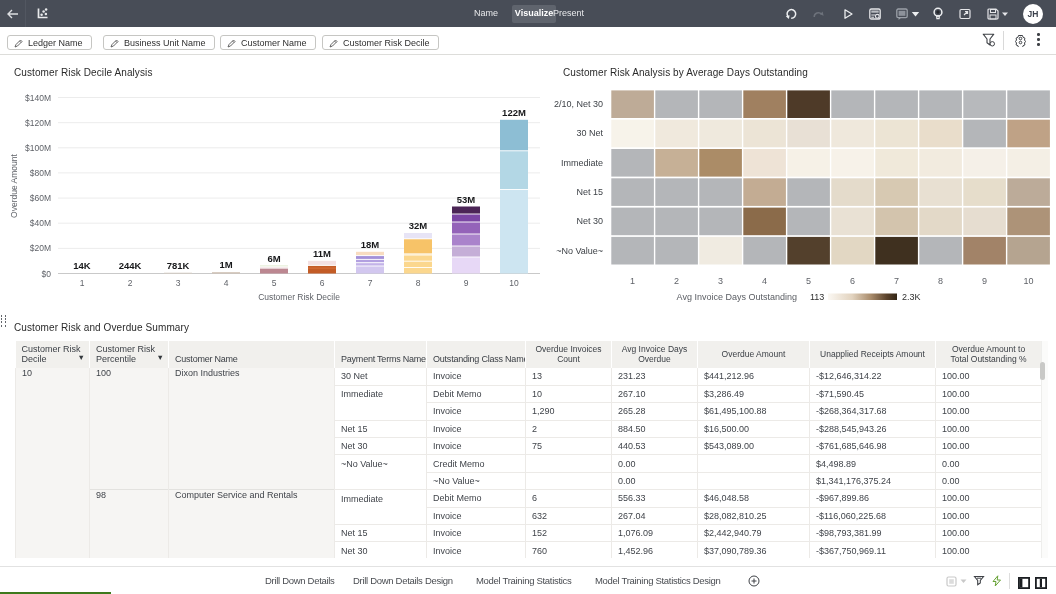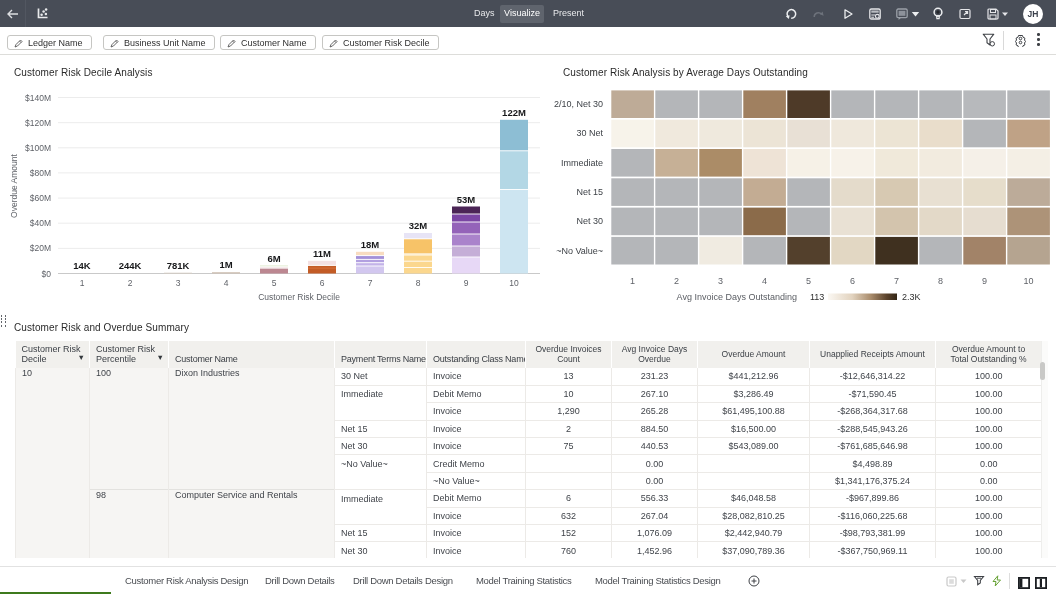--- a/index.html
+++ b/index.html
@@ -7,42 +7,42 @@
     font-family:"Liberation Sans", sans-serif; }
   #app { position:relative; width:1056px; height:594px; }
   .abs { position:absolute; }
 
   
   #topbar { position:absolute; left:0; top:0; width:1056px; height:27px; background:#484d57; }
   #topbar .vdiv { position:absolute; left:25px; top:0; width:1px; height:27px; background:#525761; }
   #topbar .title { position:absolute; left:54px; top:0; height:27px; line-height:27px; color:#fdfdfd; font-size:11.5px; letter-spacing:.1px; }
   .nav { position:absolute; top:0; height:27px; line-height:27px; color:#e8e9eb; font-size:9px; }
   #nav-data { left:474px; }
-  #nav-vis { left:500px; width:44px; text-align:center; }
+  #nav-vis { left:512px; width:44px; text-align:center;font-weight:bold; }
   #nav-vis .pill { position:absolute; left:0; top:4.5px; width:44px; height:18px; background:#5f646d; border-radius:2px; }
   #nav-vis span { position:relative; color:#fff; }
   #nav-present { left:553px; }
   .ticon { position:absolute; top:6.5px; width:14px; height:14px; }
   #avatar { position:absolute; left:1023px; top:3.5px; width:20px; height:20px; border-radius:50%; background:#fff; color:#3b414c; font-size:8.5px; font-weight:bold; text-align:center; line-height:20px; }
 
   
   #filterbar { position:absolute; left:0; top:27px; width:1056px; height:28px; background:#fff; border-bottom:1px solid #ddddda; }
   .chip { position:absolute; top:8px; height:15px; border:1px solid #c6c6c3; border-radius:3px; background:#fff; font-size:9px; color:#2f2f2f; line-height:13px; padding:1px 8px 0 20px; }
   .chip svg { position:absolute; left:6px; top:2.5px; }
 
   
   .viz-title { position:absolute; font-size:10px; color:#2b2b2b; letter-spacing:.1px; }
 
   
   #tablewrap { position:absolute; left:15px; top:341px; width:1033px; height:217px; overflow:hidden; font-size:9px; color:#40444a; }
   table { border-collapse:collapse; table-layout:fixed; width:1026px; }
   th, td { padding:0 6px; height:17.4px; overflow:hidden; white-space:nowrap; font-weight:normal; }
   td.grp { border-left:1px solid #eceae7; }
   thead th { background:#f1f0ed; color:#3c4046; height:27px; border-right:1px solid #fff; vertical-align:middle; white-space:normal; line-height:9.5px; position:relative; }
-  td.num { text-align:center; }
+  td.num { text-align:left; }
   .grp { background:#f6f5f3; vertical-align:top; }
   .grp-top { border-top:1px solid #e3e2df; }
   td.dat { border-bottom:1px solid #eceae7; border-left:1px solid #eceae7; }
   td.nb { border-bottom:none; }
   th.th-l { text-align:left; }
   th.th-c { text-align:center; font-size:8.5px; }
   th.th-b { vertical-align:bottom; padding-bottom:4px; white-space:nowrap; padding-left:6px; padding-right:0; letter-spacing:-0.22px; }
   .sort { font-size:7.5px; color:#34383d; position:absolute; right:4px; top:12px; }
 
   
@@ -60,21 +60,21 @@
         <path d="M11 5 H1.5 M5 1 L1 5 L5 9" stroke="#dcdee1" stroke-width="1.4" fill="none"></path>
       </svg>
     <div class="vdiv"></div>
     <svg class="abs" style="left:37px;top:8px" width="11" height="11" viewBox="0 0 11 11">
       <path d="M1.5 0.5 V9.5 H10.5" stroke="#e9eaec" stroke-width="1.7" fill="none"></path>
       <circle cx="4.6" cy="6.8" r="1.25" fill="#e9eaec"></circle>
       <circle cx="6.6" cy="3.4" r="1.25" fill="#e9eaec"></circle>
       <circle cx="8.9" cy="5.9" r="1.25" fill="#e9eaec"></circle>
       <circle cx="9.1" cy="1.6" r="1.25" fill="#e9eaec"></circle>
     </svg>
-    <div class="nav" id="nav-data">Days</div>
+    <div class="nav" id="nav-data">Name</div>
     <div class="nav" id="nav-vis"><div class="pill"></div><span>Visualize</span></div>
     <div class="nav" id="nav-present">Present</div>
 
     <svg class="ticon" style="left:785px" viewBox="0 0 14 14">
         <path d="M3.2 9.8 A4.3 4.3 0 1 1 6.2 11.2" stroke="#eceef0" stroke-width="1.5" fill="none"></path>
         <path d="M0.8 9.2 L4.6 8.2 L3.9 12.0 Z" fill="#eceef0"></path>
       </svg>
     <svg class="ticon" style="left:811px" viewBox="0 0 14 14">
         <path d="M3.2 10 A4.2 4.2 0 0 1 10.6 7.2" stroke="#6d727b" stroke-width="1.5" fill="none"></path>
         <path d="M12.6 8.8 L9.0 7.2 L11.6 4.6 Z" fill="#6d727b"></path>
@@ -505,21 +505,20 @@
 </tr>
 </tbody>
       </table>
 </div>
 
   <div class="abs" style="left:1041px;top:341px;width:7px;height:217px;background:#fbfbfa;border-left:1px solid #eeeeec"></div>
   <div class="abs" style="left:1040px;top:362px;width:5px;height:18px;background:#c9c9c7;border-radius:2.5px"></div>
 
   <div id="tabbar">
     <div id="tab-underline"></div>
-    <div class="tab" style="left:125px">Customer Risk Analysis Design</div>
     <div class="tab" style="left:265px">Drill Down Details</div>
     <div class="tab" style="left:353px">Drill Down Details Design</div>
     <div class="tab" style="left:476px">Model Training Statistics</div>
     <div class="tab" style="left:595px">Model Training Statistics Design</div>
     <svg class="abs" style="left:748px;top:8px" width="12" height="12" viewBox="0 0 12 12">
         <circle cx="6" cy="6" r="5" stroke="#3e4146" fill="none"></circle>
         <path d="M6 3.5 V8.5 M3.5 6 H8.5" stroke="#3e4146" stroke-width="1"></path>
       </svg>
     <svg class="abs" style="left:946px;top:9px" width="11" height="11" viewBox="0 0 11 11">
         <rect x="1" y="1" width="9" height="9" rx="1.5" stroke="#c9c9c9" stroke-width="1.2" fill="none"></rect>

